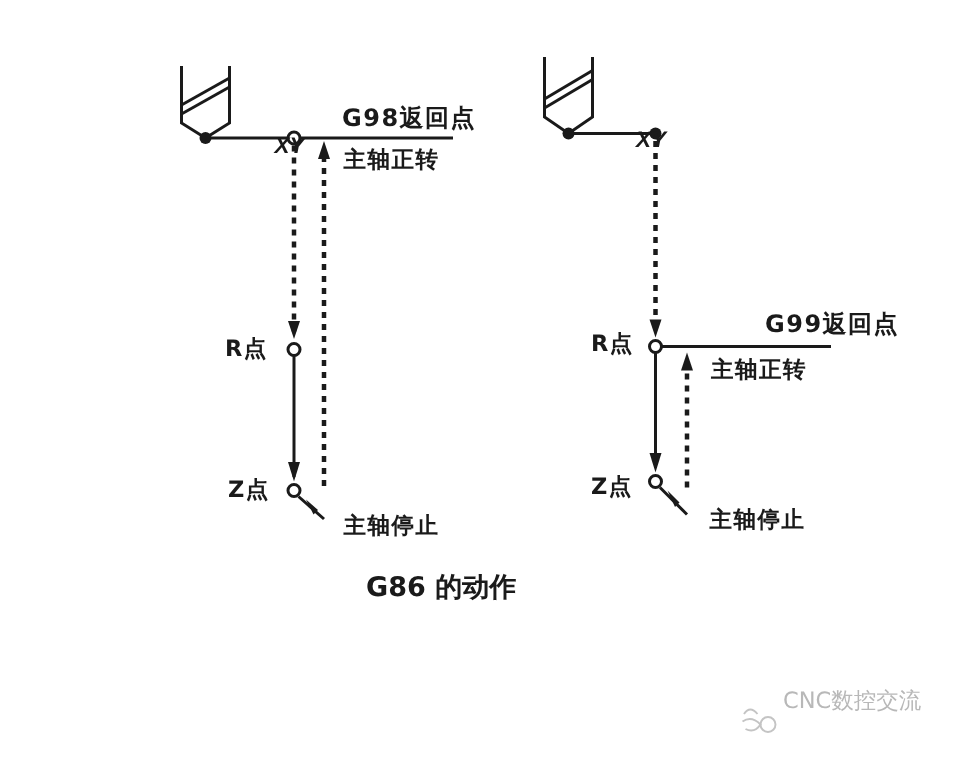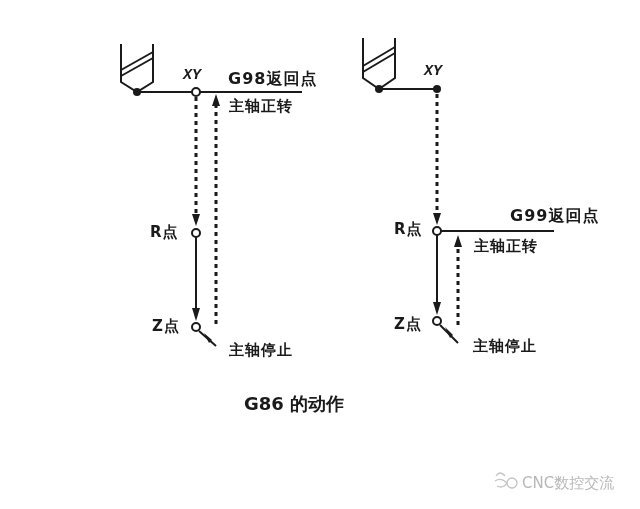--- a/index.html
+++ b/index.html
@@ -1,19 +1,19 @@
 <!DOCTYPE html>
 <html><head>
   <meta charset="utf-8">
   <style>
     html, body { margin: 0; padding: 0; background: #ffffff; }
     body { width: 640px; height: 509px; position: relative; overflow: hidden; font-family: "DejaVu Serif", serif; }
     svg { position: absolute; left: 0; top: 0; }
     .lbl { position: absolute; color: #1a1a1a; font-weight: bold; white-space: nowrap; line-height: 1; }
-    .it { font-style: italic; font-family: Liberation Mono, monospace; }
+    .it { font-style: italic; font-family: Liberation Sans, sans-serif; margin-top: 22px; }
     .cn { font-size: 15px; font-family: "DejaVu Sans", sans-serif; letter-spacing: 1px; text-align: center; }
     .cap { font-size: 18px; font-family: "DejaVu Sans", sans-serif; }
     .wm { position: absolute; color: #b8b8b8; font-size: 15px; font-family: "DejaVu Sans", sans-serif; white-space: nowrap; }
   </style>
 </head>
 <body>
 
 <svg width="640" height="509" viewBox="0 0 640 509">
   <defs>
     <marker id="arrowDown" markerWidth="8" markerHeight="10" refX="4" refY="9" orient="auto" markerUnits="userSpaceOnUse">
@@ -93,15 +93,15 @@
 <div class="lbl cn" style="left:152px; top:319px;">Z点</div>
 <div class="lbl cn" style="left:229px; top:343px;">主轴停止</div>
 
 <div class="lbl it" style="left:424px; top:64px; font-size:15px;">XY</div>
 <div class="lbl cn" style="left:463px; top:208px; font-size:16px;margin-left:47px;">G99返回点</div>
 <div class="lbl cn" style="left:474px; top:239px;">主轴正转</div>
 <div class="lbl cn" style="left:394px; top:222px;">R点</div>
 <div class="lbl cn" style="left:394px; top:317px;">Z点</div>
 <div class="lbl cn" style="left:473px; top:339px;">主轴停止</div>
 
-<div class="lbl cap" style="left:244px; top:395px;">G86 的动作</div>
+<div class="lbl cap" style="left:244px; top:383px;">G86 的动作</div>
 
-<div class="wm" style="left:522px; top:474px;">CNC数控交流</div>
+<div class="wm" style="left:522px; top:458px;">CNC数控交流</div>
 
 </body></html>

